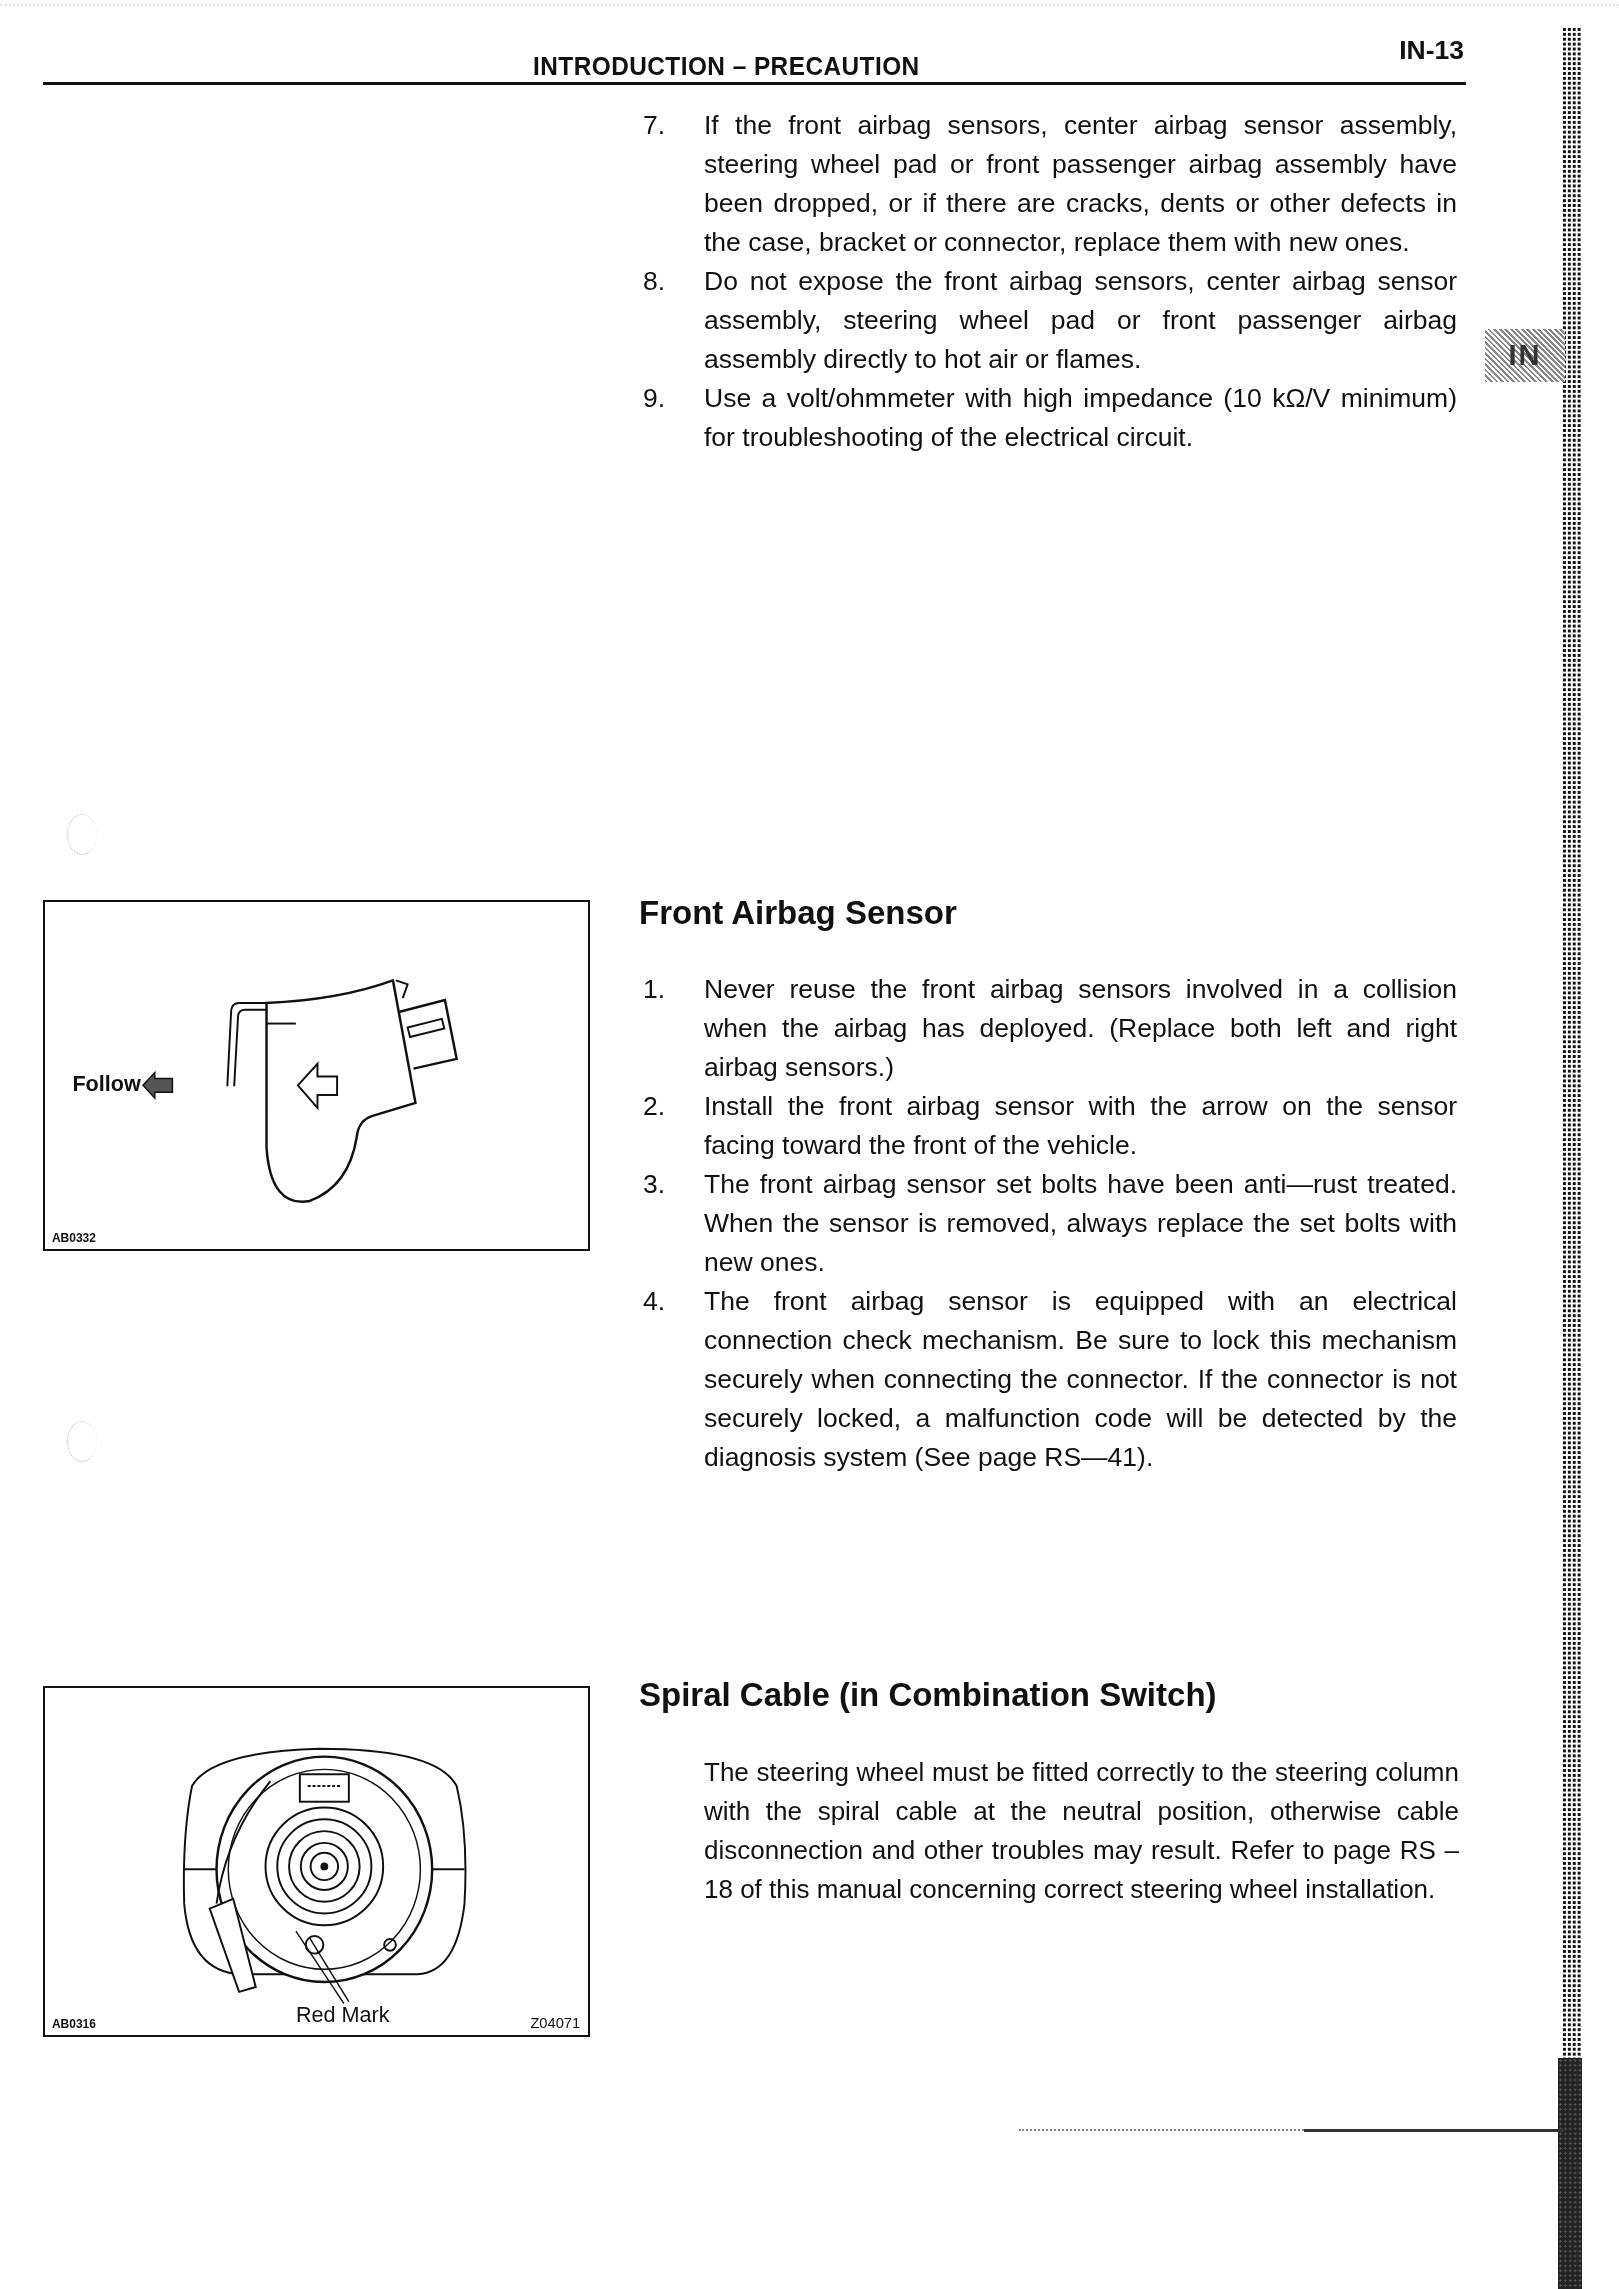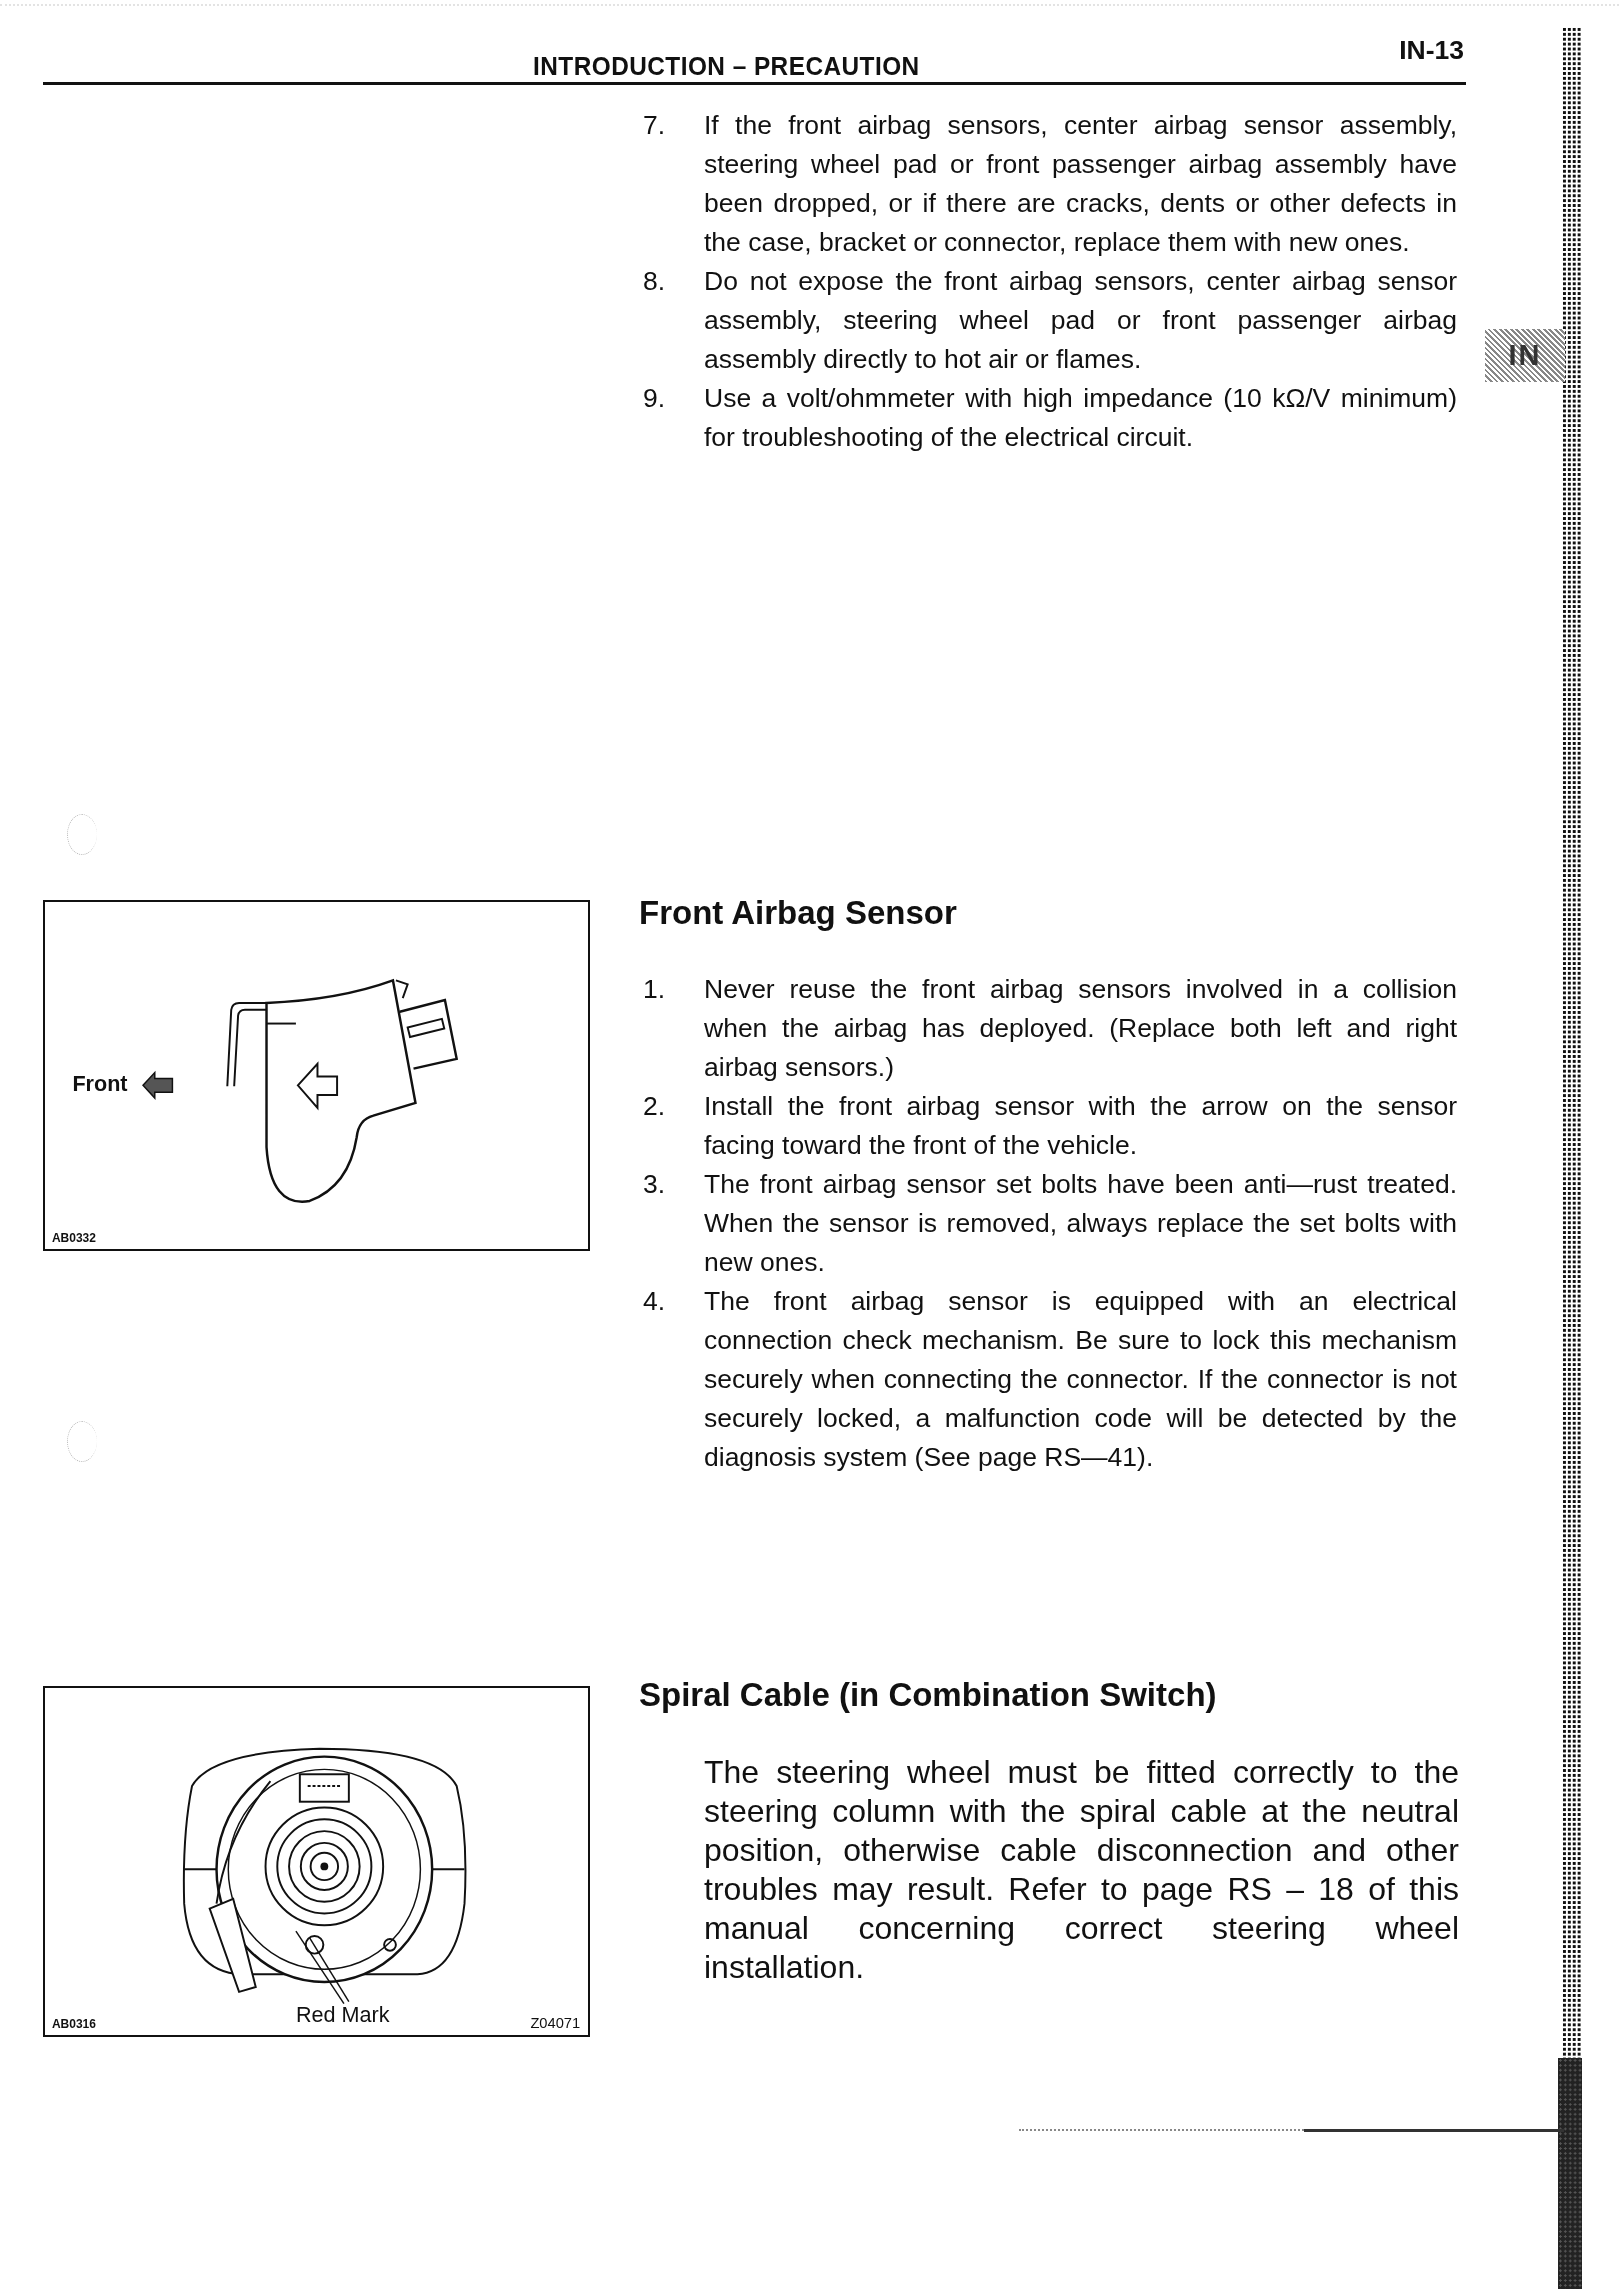--- a/index.html
+++ b/index.html
@@ -23,21 +23,21 @@
   .tab-in { position: absolute; left: 1485px; top: 329px; width: 80px; height: 53px;
             background-image: repeating-linear-gradient(45deg, #888 0 2px, #fff 2px 3.9px),
                               repeating-linear-gradient(-45deg, #888 0 2px, transparent 2px 3.9px);
             font-weight: bold; font-size: 29px; color: #333; text-align: center; line-height: 53px;
             letter-spacing: 2px; }
   .items { position: absolute; left: 643px; width: 814px; font-size: 26.5px; line-height: 39px; }
   .item { display: flex; text-align: justify; }
   .item .num { width: 61px; flex: none; }
   .item .txt { flex: 1; text-align: justify; hyphens: manual; }
   .section-title { position: absolute; left: 639px; font-size: 33px; font-weight: bold; }
-  .para { position: absolute; left: 704px; width: 755px; font-size: 32px; line-height: 39px; text-align: justify; }
+  .para { position: absolute; left: 704px; width: 755px; font-size: 26px; line-height: 39px; text-align: justify; }
   .figure { position: absolute; border: 2.9px solid #111; background: #fff; }
   .fig-id { position: absolute; font-size: 12px; font-weight: bold; }
   .fig-code { position: absolute; font-size: 14.7px; margin-top: 48px; }
   .fig-label { position: absolute; font-weight: bold; }
   svg { position: absolute; left: 0; top: 0; }
   .stray { position: absolute; border: 1px dotted #bbb; border-radius: 50%; width: 29px; height: 39px; border-right: none; }
 </style>
 </head>
 <body>
 
@@ -83,21 +83,21 @@
     <line x1="226" y1="124" x2="256" y2="124" stroke="#111" stroke-width="2"></line>
 
     <path d="M362 112 L408 100 L420 160 L376 170" fill="none" stroke="#111" stroke-width="2.5"></path>
     <rect x="370" y="128" width="36" height="10" transform="rotate(-14 370 128)" fill="none" stroke="#111" stroke-width="2"></rect>
     <path d="M358 80 L370 84 L365 98" fill="none" stroke="#111" stroke-width="2"></path>
 
     <path d="M258 187 L278 165 L278 178 L298 178 L298 197 L278 197 L278 210 Z" fill="#fff" stroke="#111" stroke-width="2"></path>
 
     <path d="M100 187 L112 174 L112 180 L130 180 L130 194 L112 194 L112 200 Z" fill="#555" stroke="#111" stroke-width="1.5"></path>
   </svg>
-  <div class="fig-label" style="left:27.4px;top:169px;font-size:21.6px;">Front</div>
+  <div class="fig-label" style="left:27.4px;top:169px;font-size:21.6px;">Follow</div>
   <div class="fig-id" style="left:6.9px;bottom:3.9px;">AB0332</div>
 </div>
 
 <div class="section-title" style="top:894px;">Front Airbag Sensor</div>
 
 <div class="items" style="top:970px;">
   <div class="item">
     <span class="num">1.</span>
     <span class="txt">Never reuse the front airbag sensors involved in a collision when the airbag has deployed. (Replace both left and right airbag sensors.)</span>
   </div>

